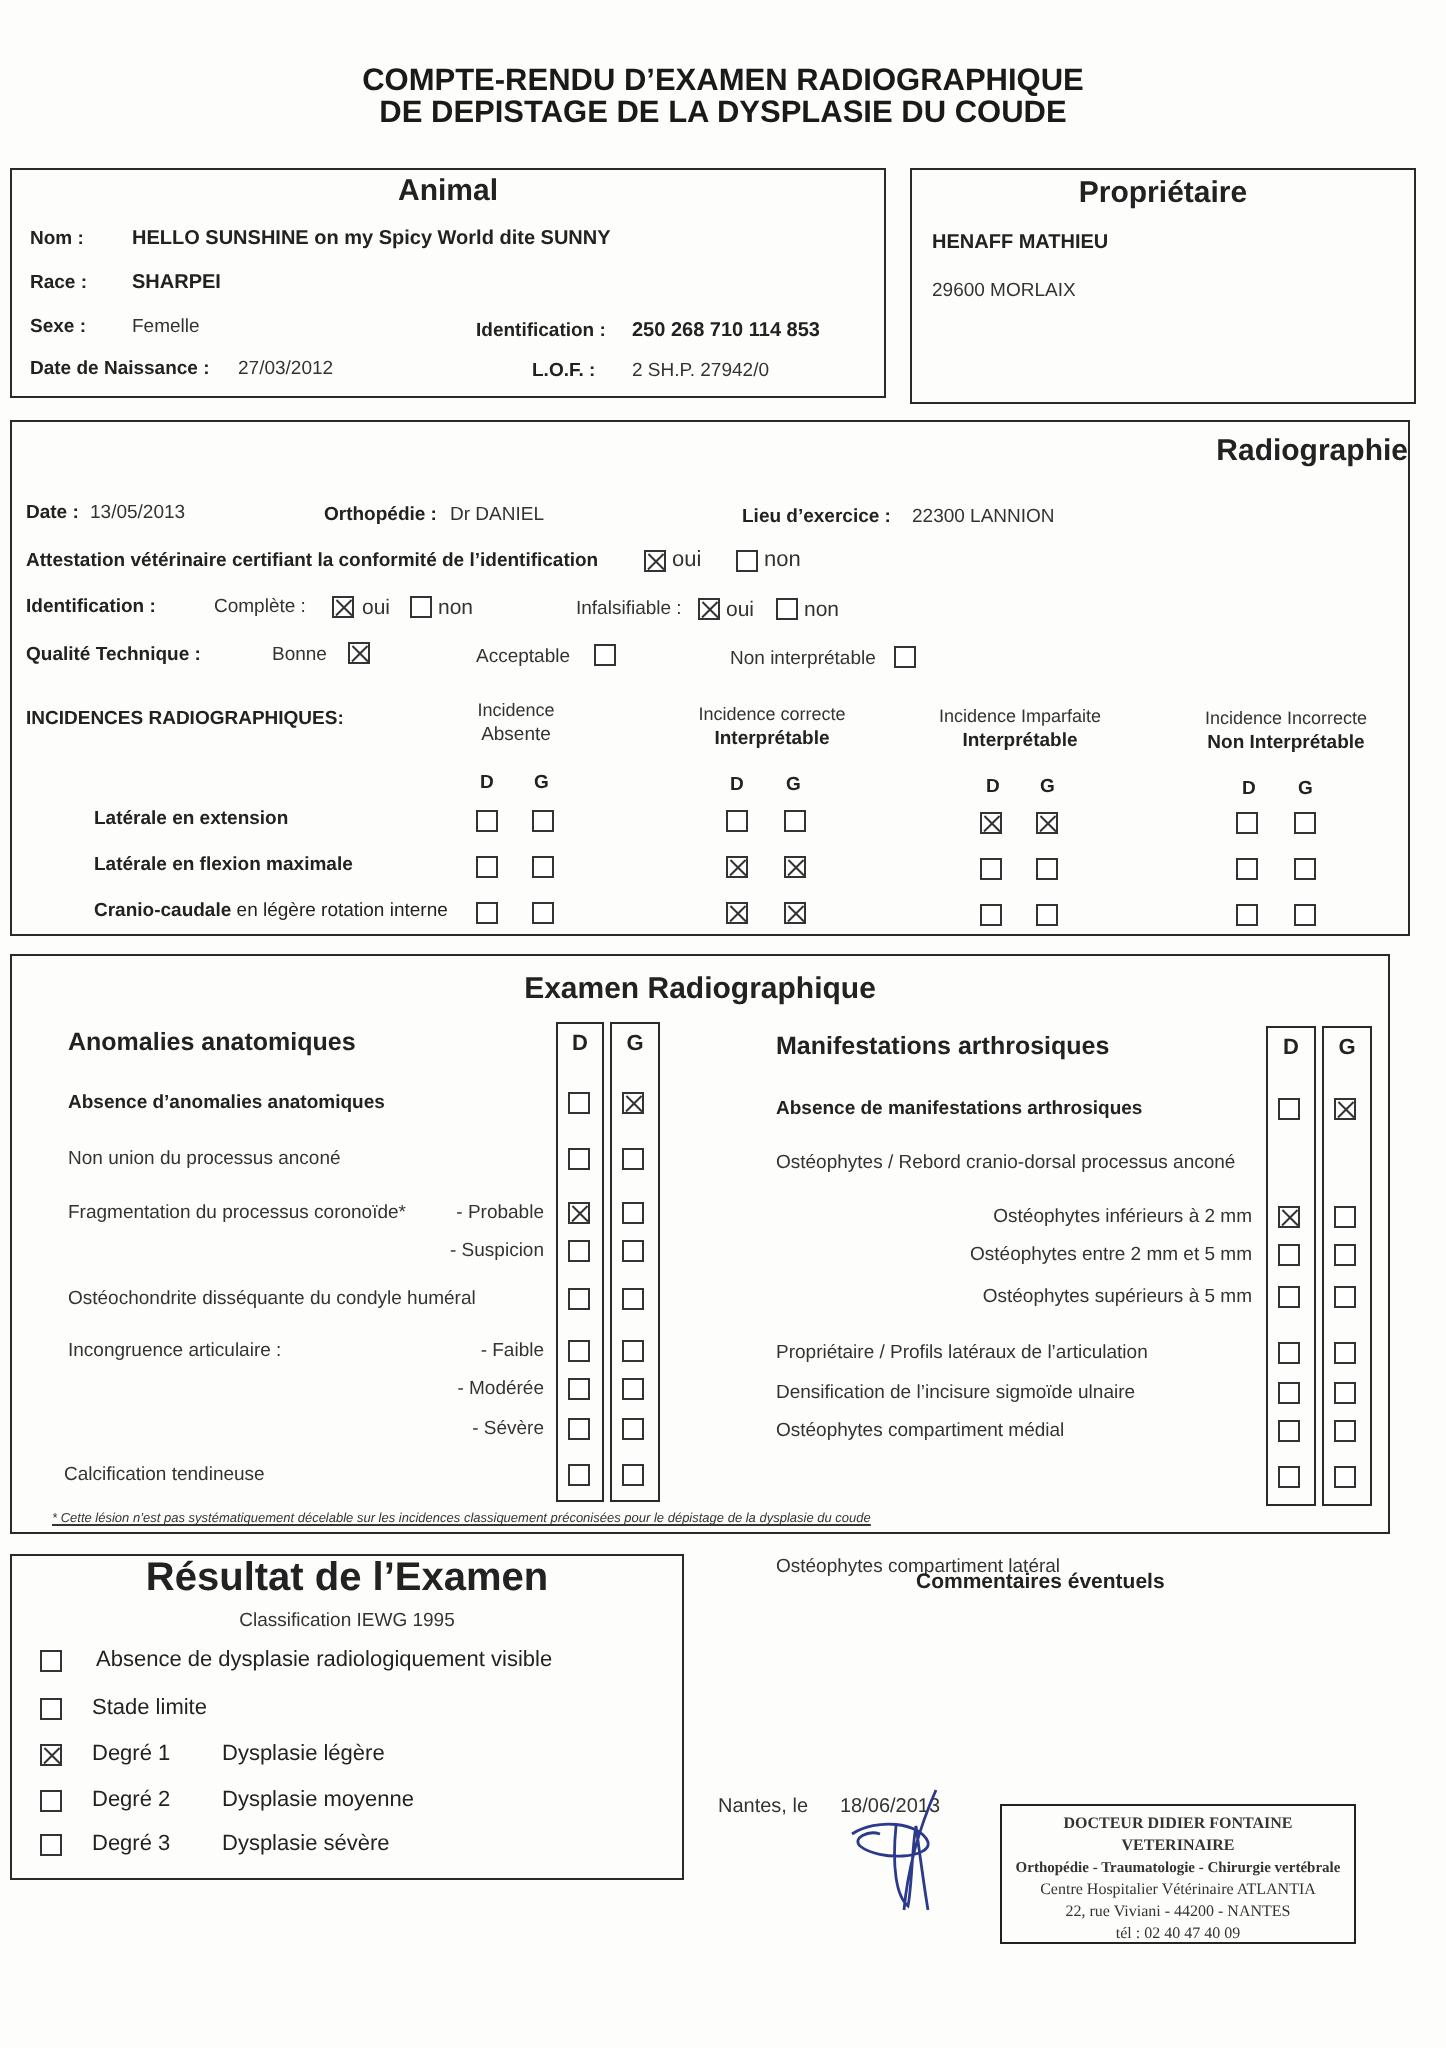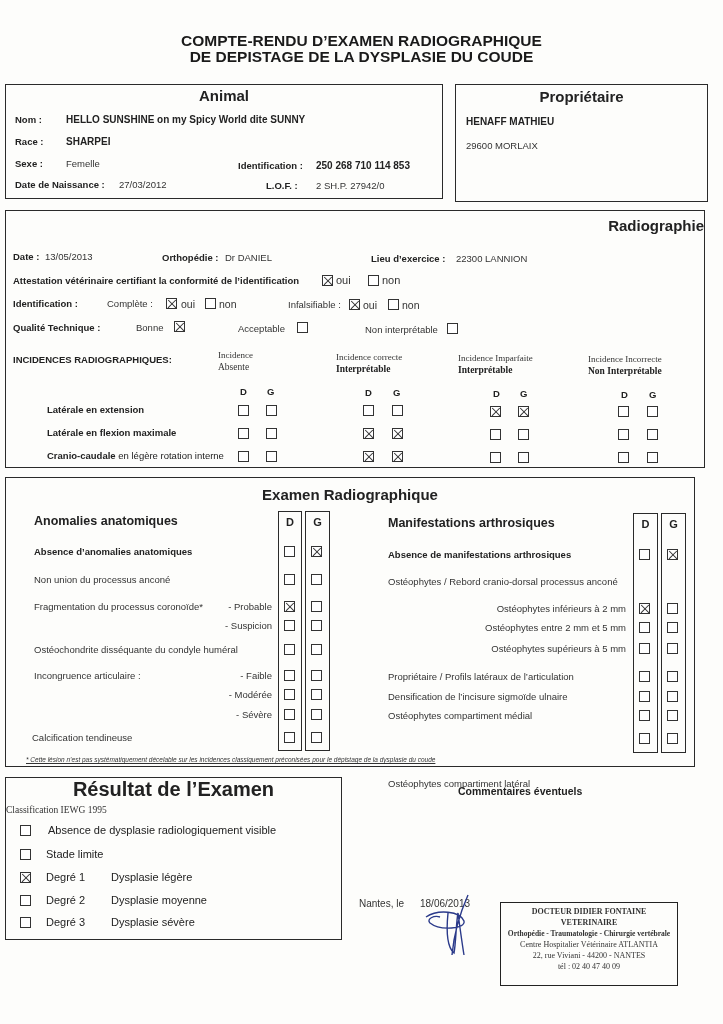--- a/index.html
+++ b/index.html
@@ -15,21 +15,21 @@
   .val { position: absolute; font-size: 9.5px; white-space: nowrap; color: #333; }
   .valb { position: absolute; font-size: 10px; font-weight: bold; white-space: nowrap; color: #222; }
   .cb { position: absolute; width: 11px; height: 11px; border: 1.4px solid #333; background: #fff; }
   .cb.checked::before, .cb.checked::after {
     content: ""; position: absolute; left: 50%; top: 50%; width: 11px; height: 1.3px; background: #333;
   }
   .cb.checked::before { transform: translate(-50%,-50%) rotate(45deg); }
   .cb.checked::after { transform: translate(-50%,-50%) rotate(-45deg); }
   .col { position: absolute; border: 1.5px solid #2a2a2a; }
   .colhead { position: absolute; font-weight: bold; font-size: 11px; width: 100%; text-align: center; top: 4px; }
-  .center { text-align: left; font-family: Liberation Serif, serif; }
+  .center { text-align: center; }
   .stamp { position: absolute; border: 1.5px solid #222; font-family: "Liberation Serif", serif; text-align: center; color: #333; }
   .stamp div { font-size: 8px; line-height: 11px; }
 </style>
 </head>
 <body>
 
 <div class="abs title" style="top:32px;">COMPTE-RENDU D’EXAMEN RADIOGRAPHIQUE</div>
 <div class="abs title" style="top:48px;">DE DEPISTAGE DE LA DYSPLASIE DU COUDE</div>
 
 <div class="box" style="left:5px; top:84px; width:438px; height:115px;">
@@ -245,20 +245,20 @@
 
 <div class="lbl" style="left:458px; top:785px; font-size:10.5px;">Commentaires éventuels</div>
 <div class="abs" style="left:350px; top:805px; width:355px; height:80px;"></div>
 
 <div class="val" style="left:359px; top:898px; font-size:10px;">Nantes, le</div>
 <div class="val" style="left:420px; top:898px; font-size:10px;">18/06/2013</div>
 <svg class="abs" style="left:420px; top:893px;" width="60" height="68" viewBox="0 0 60 68">
   <path d="M48 2 C40 20, 34 40, 32 62 M6 24 C18 16, 40 18, 44 28 C46 36, 20 38, 10 30 C6 26, 14 22, 20 24 M28 20 C26 40, 28 55, 34 60 C36 50, 36 30, 38 20 C40 35, 42 50, 44 62" fill="none" stroke="#2b3a8a" stroke-width="1.4"></path>
 </svg>
 
-<div class="stamp" style="left:500px; top:902px; width:178px; height:84px;">
+<div class="stamp" style="left:500px; top:902px; width:178px; height:70px;">
   <div style="font-weight:bold; margin-top:3px;">DOCTEUR DIDIER FONTAINE</div>
   <div style="font-weight:bold;">VETERINAIRE</div>
   <div style="font-weight:bold; font-size:7.5px;">Orthopédie - Traumatologie - Chirurgie vertébrale</div>
   <div>Centre Hospitalier Vétérinaire ATLANTIA</div>
   <div>22, rue Viviani - 44200 - NANTES</div>
   <div>tél : 02 40 47 40 09</div>
 </div>
 
 </body></html>

